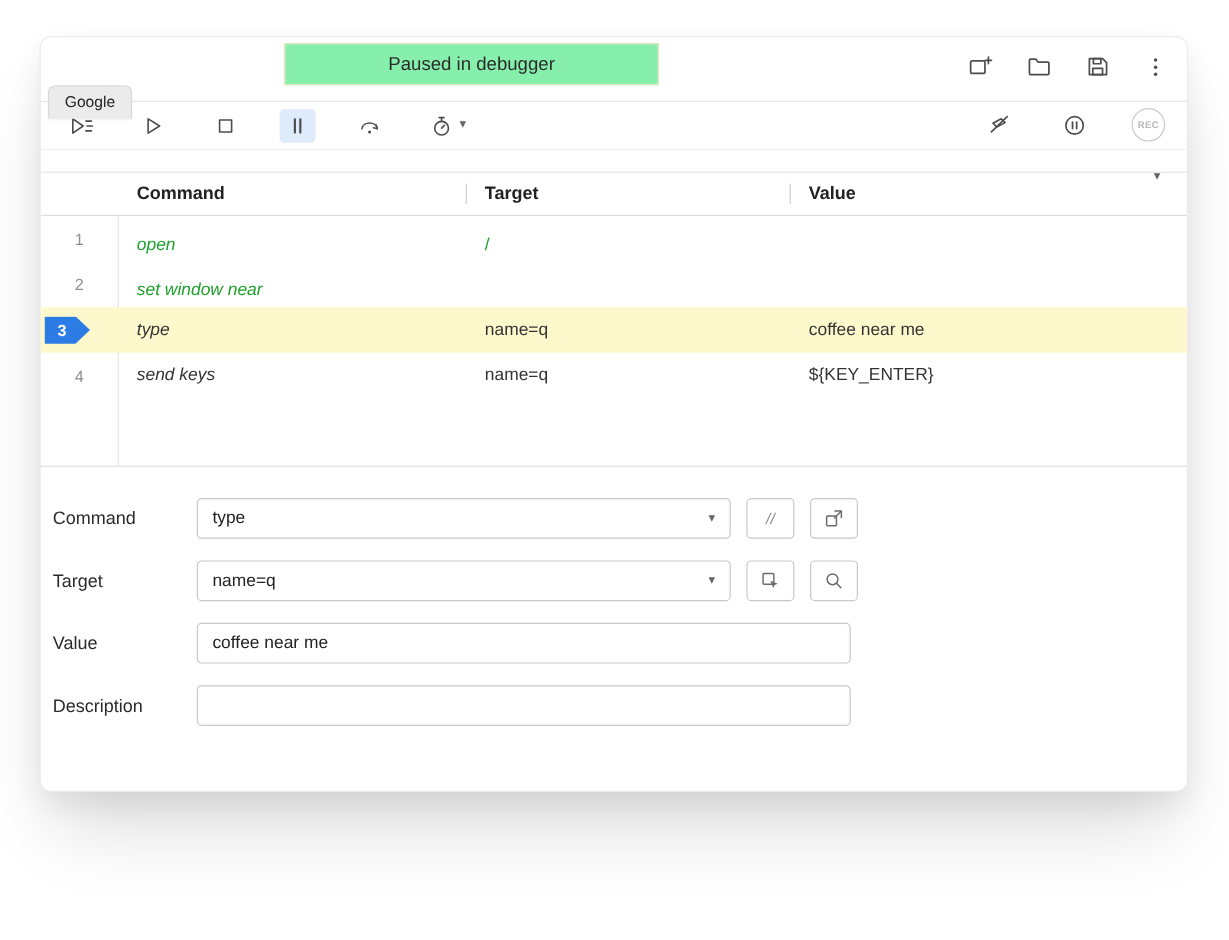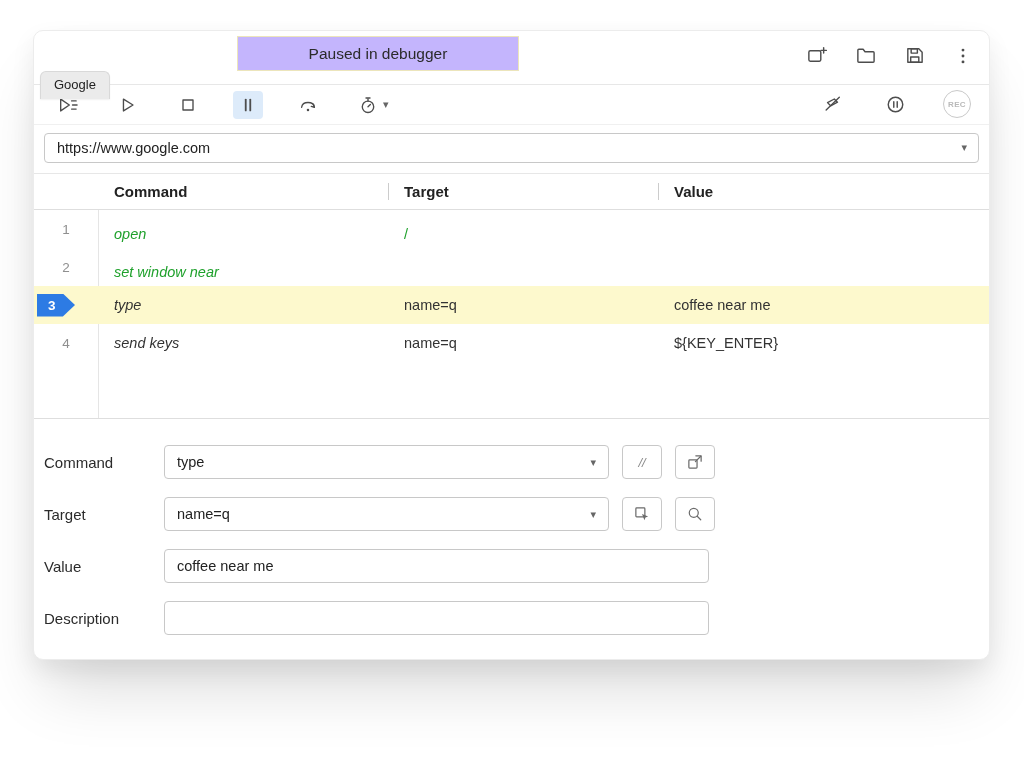--- a/index.html
+++ b/index.html
@@ -13,22 +13,22 @@
 
   
   .titlebar { position:relative; height:54px; border-bottom:1px solid #e7e7e7; }
   .tab {
     position:absolute; left:6px; top:40px; height:28px;
     background:#ebebeb; border:1px solid #d9d9d9; border-bottom:none;
     border-radius:6px 6px 0 0; padding:5px 13px 0; font-size:13px; color:#222;
     box-shadow:0 1px 2px rgba(0,0,0,0.06);
   }
   .banner {
-    position:absolute; left:203px; top:5px; width:282px; height:35px;
-    background:#c4b5fd; border:1px solid #ece5bb;
+    position:absolute; left:203px; top:5px; width:312px; height:35px;
+    background:#86efac; border:1px solid #ece5bb;
     display:flex; align-items:center; justify-content:center;
     font-size:15.5px; color:#2b2b2b;
   }
   .title-icons { position:absolute; right:16px; top:14px; display:flex; align-items:center; gap:28px; }
 
   .ic { display:inline-flex; align-items:center; justify-content:center; cursor:pointer; }
   .ic svg { display:block; stroke:#4d4d4d; stroke-width:1.5; fill:none; stroke-linecap:round; stroke-linejoin:round; }
 
   
   .toolbar { height:40px; display:flex; align-items:center; padding:0 18px; border-bottom:1px solid #f0f0f0; }
@@ -189,21 +189,20 @@
             <circle cx="11" cy="11" r="7.6"></circle>
             <line x1="9.2" y1="8.2" x2="9.2" y2="13.8"></line>
             <line x1="12.8" y1="8.2" x2="12.8" y2="13.8"></line>
           </svg>
       </span>
       <span class="rec">REC</span>
     </div>
   </div>
 
   <div class="urlwrap">
-    <input class="urlinput" type="text" value="https://www.google.com" style="">
     <span class="caret url-caret">▾</span>
   </div>
 
   <div class="thead grid">
     <div class="th"></div>
     <div class="th">Command</div>
     <div class="th sep">Target</div>
     <div class="th sep">Value</div>
   </div>
 

